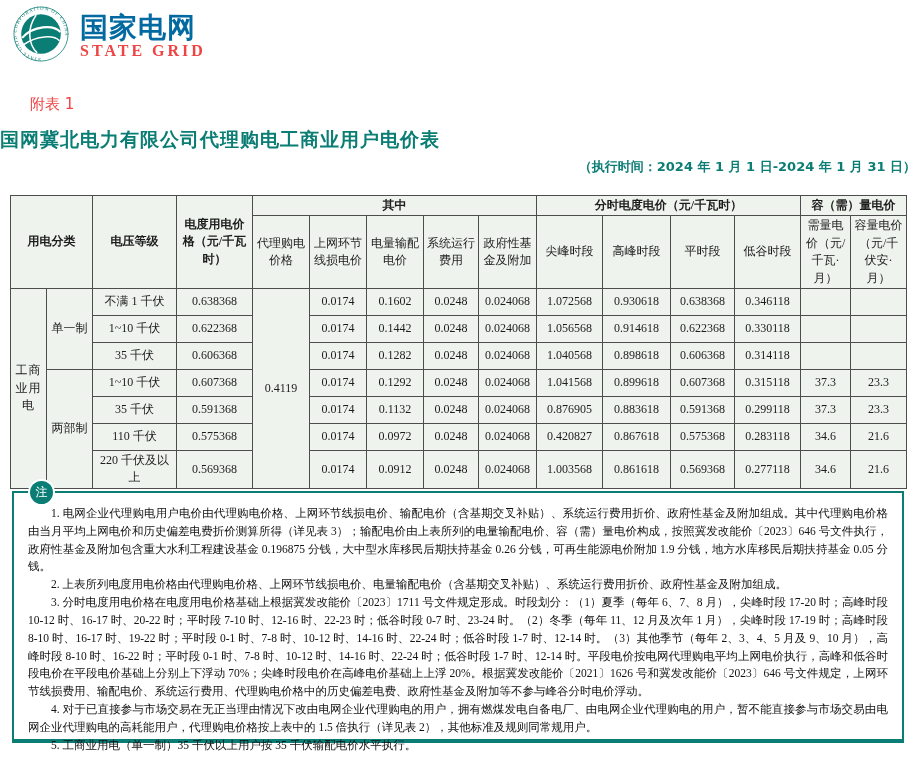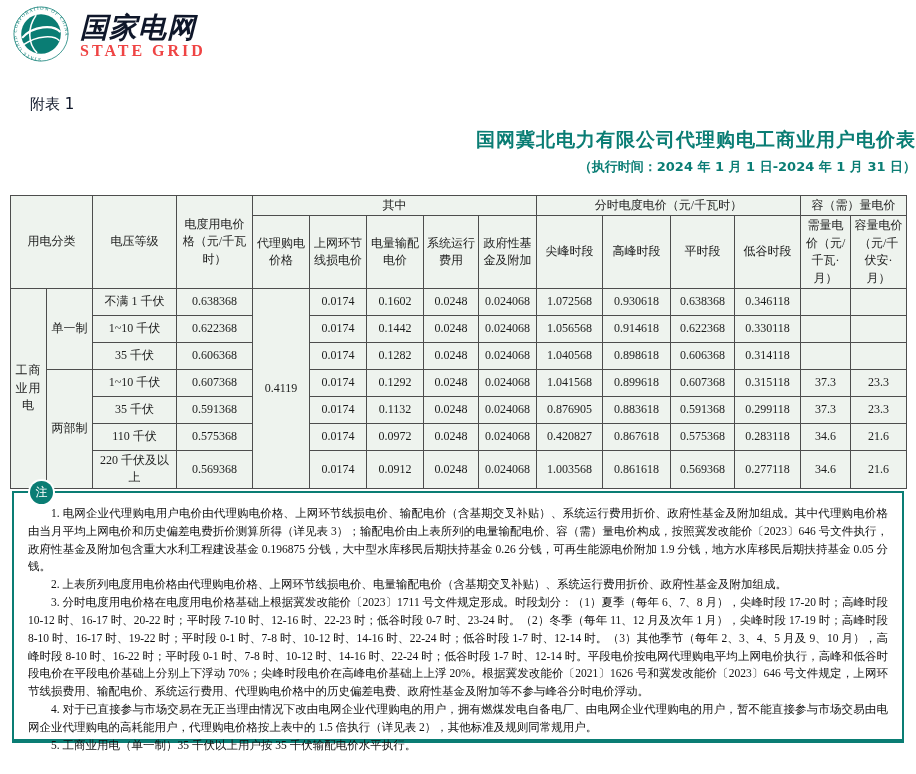--- a/index.html
+++ b/index.html
@@ -11,35 +11,35 @@
     font-family: "Liberation Serif", "DejaVu Serif", serif;
     color: #1c1c1c;
     overflow: hidden;
   }
   
   .logo { position: absolute; top: 4px; left: 12px; display: flex; align-items: center; }
   .emblem { width: 58px; height: 60px; }
   .logo-text { margin-left: 10px; padding-top: 4px; }
   .logo-cn {
     font-family: "DejaVu Sans", sans-serif;
-    font-size: 28px; font-weight: 900; color: #0f172a; letter-spacing: 1px; line-height: 1.05; font-style: italic;
+    font-size: 28px; font-weight: 900; color: #0369a1; letter-spacing: 1px; line-height: 1.05;
   }
   .logo-en {
     font-family: "Liberation Serif", serif;
     font-size: 16px; font-weight: bold; color: #ef4444; letter-spacing: 3px; line-height: 1.1;
   }
   
   .annex {
     position: absolute; top: 95px; left: 30px;
     font-family: "DejaVu Sans", sans-serif;
-    font-size: 15px; color: #0f172a;
+    font-size: 15px; color: #ef4444;
   }
   .doc-title {
     position: absolute; top: 127px; left: 0; width: 100%;
-    text-align: right;
+    text-align: left;
     font-family: "DejaVu Sans", sans-serif;
     font-size: 19px; font-weight: bold; color: #0a7d74; letter-spacing: 1px;
   }
   .doc-subtitle {
     position: absolute; top: 158px; left: 0; width: 100%;
     text-align: right;
     font-family: "DejaVu Sans", sans-serif;
     font-size: 13px; font-weight: 600; color: #0a7d74;
   }
   
@@ -53,21 +53,21 @@
     border: 1px solid #4d4d4d;
     background: #eef3ee;
     font-size: 12px;
     font-weight: normal;
     text-align: center;
     vertical-align: middle;
     padding: 1px 2px;
     word-break: break-all;
     line-height: 1.45;
   }
-  table.price thead tr.h1 th { height: 15px; }
+  table.price thead tr.h1 th { height: 15px; font-weight: bold; }
   table.price thead tr.h2 th { height: 68px; margin-top: 8px; }
   table.price tbody tr { height: 27px; }
   td.cat, td.grp { background: #e4efe7; }
   td.cat { line-height: 1.9; letter-spacing: 1px; }
   
   .notes {
     position: absolute; top: 491px; left: 12px;
     width: 892px; height: 252px;
     border: 2px solid #0a7d74;
     border-bottom-width: 4px;

